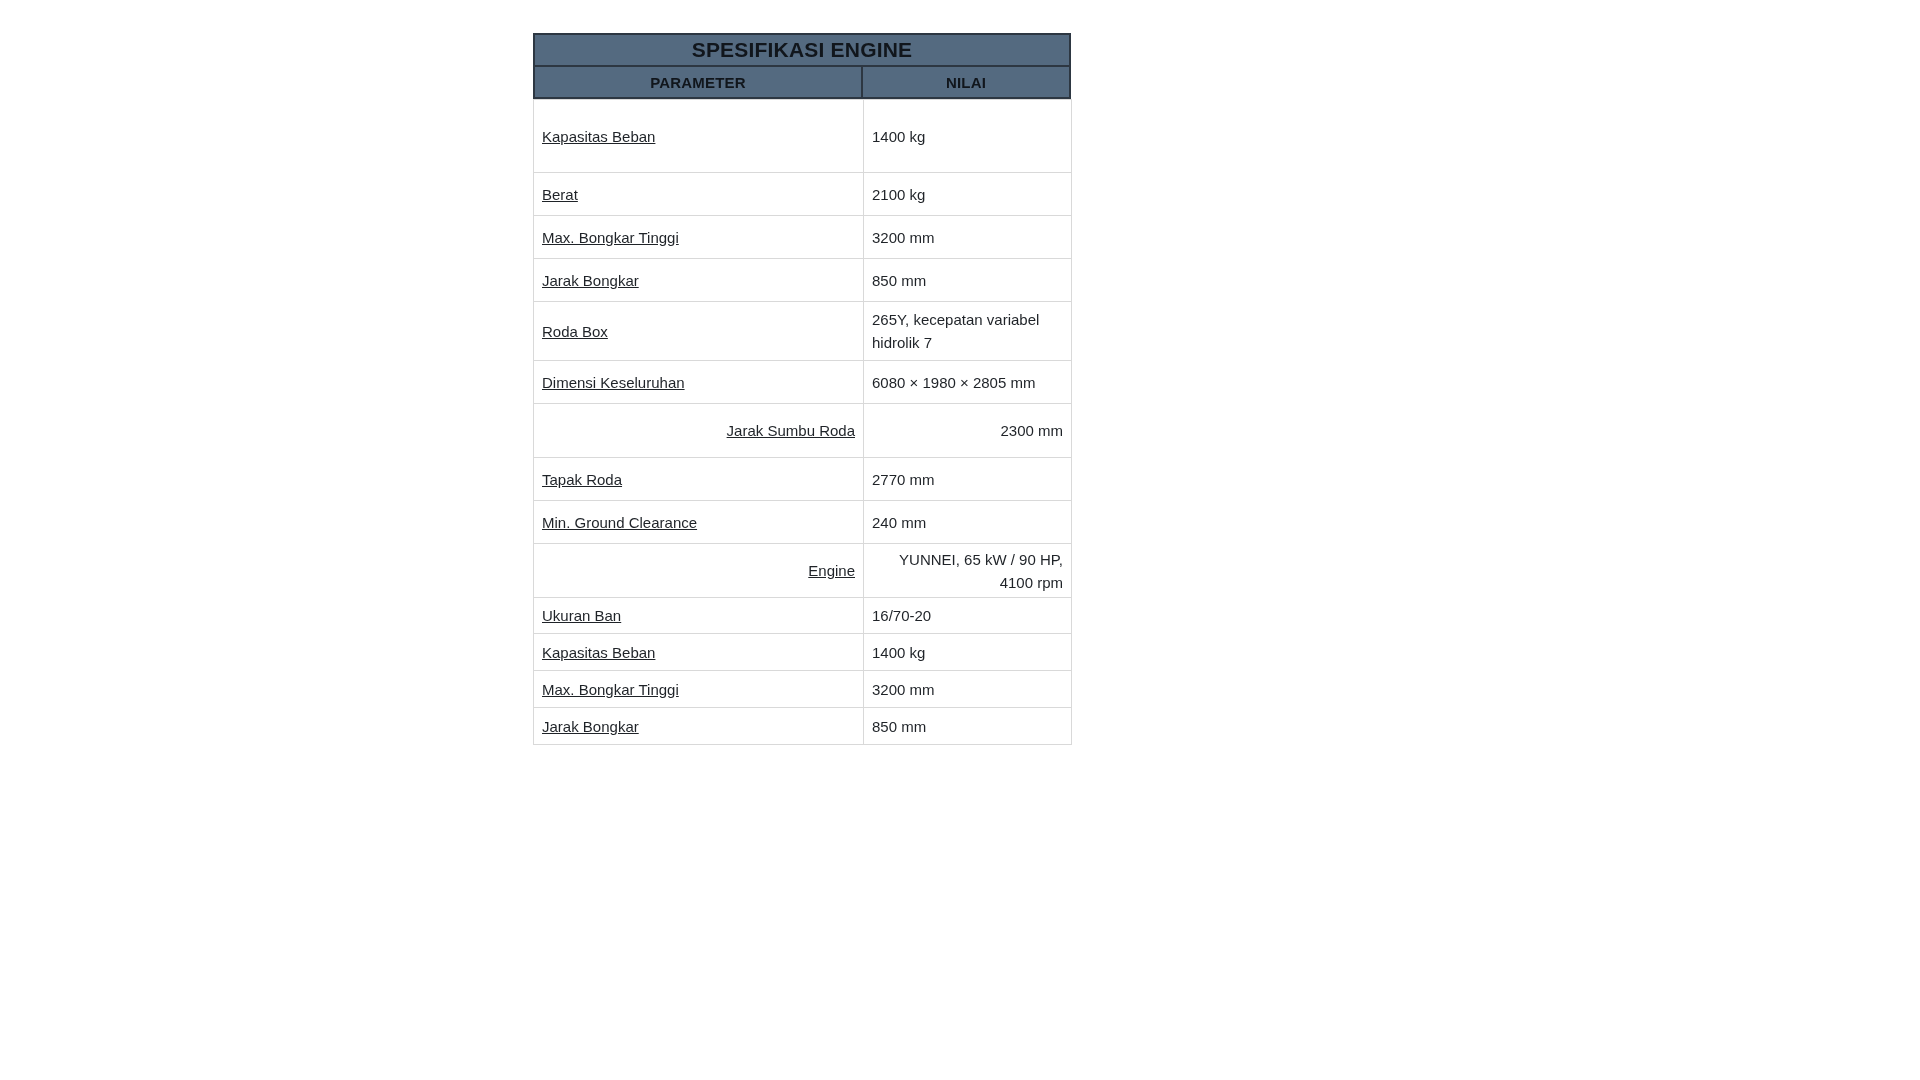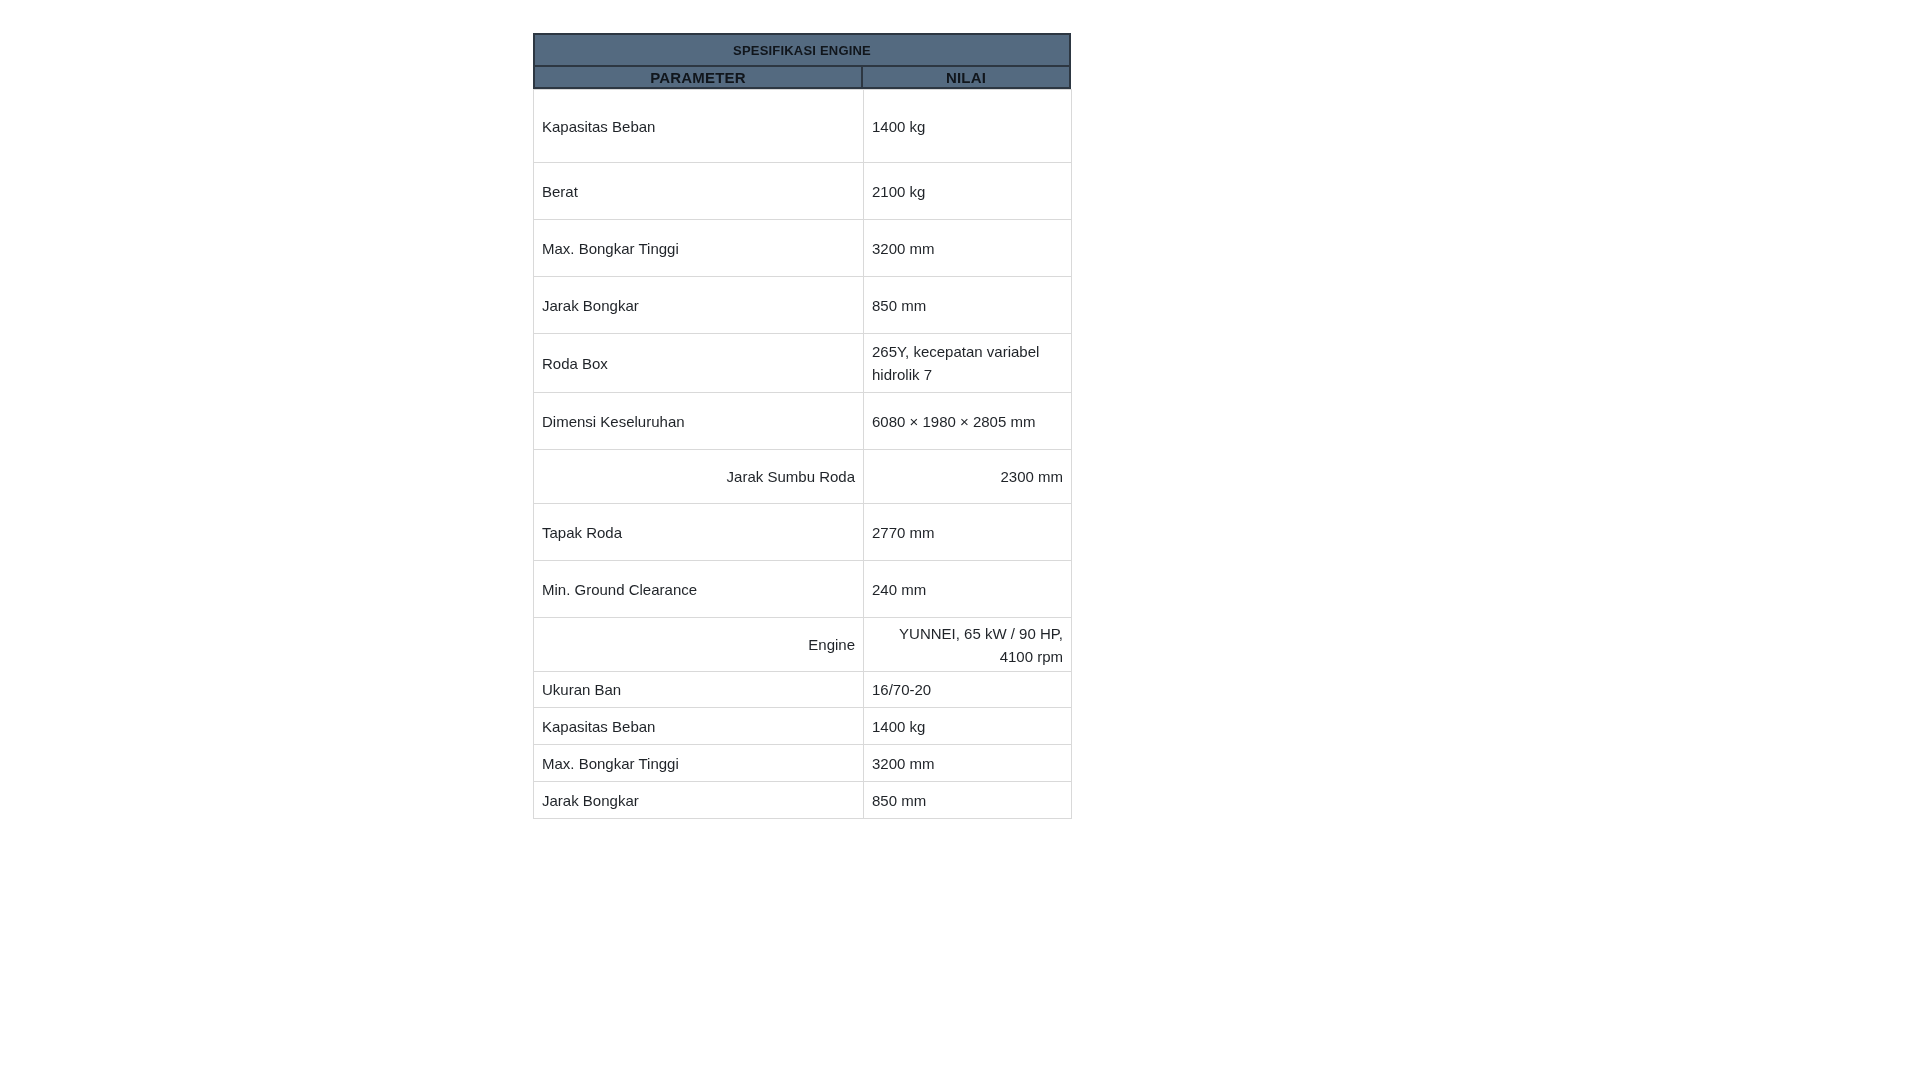--- a/index.html
+++ b/index.html
@@ -26,29 +26,29 @@
   
   .head {
     background: var(--header-bg);
     border: 2px solid var(--header-border);
   }
   .head .title {
     height: 32px;
     display: flex;
     align-items: center;
     justify-content: center;
-    font-size: 13px;
+    font-size: 21px;
     font-weight: bold;
     letter-spacing: 0.2px;
     color: var(--header-text);
     border-bottom: 2px solid var(--header-border);
   }
   .head .cols {
     display: flex;
-    height: 20px;
+    height: 30px;
   }
   .head .col {
     display: flex;
     align-items: center;
     justify-content: center;
     font-size: 15px;
     font-weight: bold;
     letter-spacing: 0.2px;
     color: var(--header-text);
   }
@@ -66,26 +66,26 @@
   table.body td {
     border: 1px solid var(--body-border);
     font-size: 15px;
     line-height: 23px;
     color: var(--body-text);
     padding: 2px 8px;
     vertical-align: middle;
     background: #ffffff;
     overflow: hidden;
   }
-  table.body td.param { width: 330px; }
+  table.body td.param { width: 330px; text-decoration: underline; }
   table.body td.value { width: 208px; }
   tr.h73 td { height: 73px; }
   tr.h59 td { height: 59px; }
   tr.h54 td { height: 54px; text-align: right; }
-  tr.h53 td { height: 57px; }
+  tr.h53 td { height: 43px; }
   tr.h37 td { height: 37px; }
   tr.h36 td { height: 36px; }
 </style>
 </head>
 <body>
 
 <div class="spec-table">
 
   <div class="head">
     <div class="title">SPESIFIKASI ENGINE</div>

